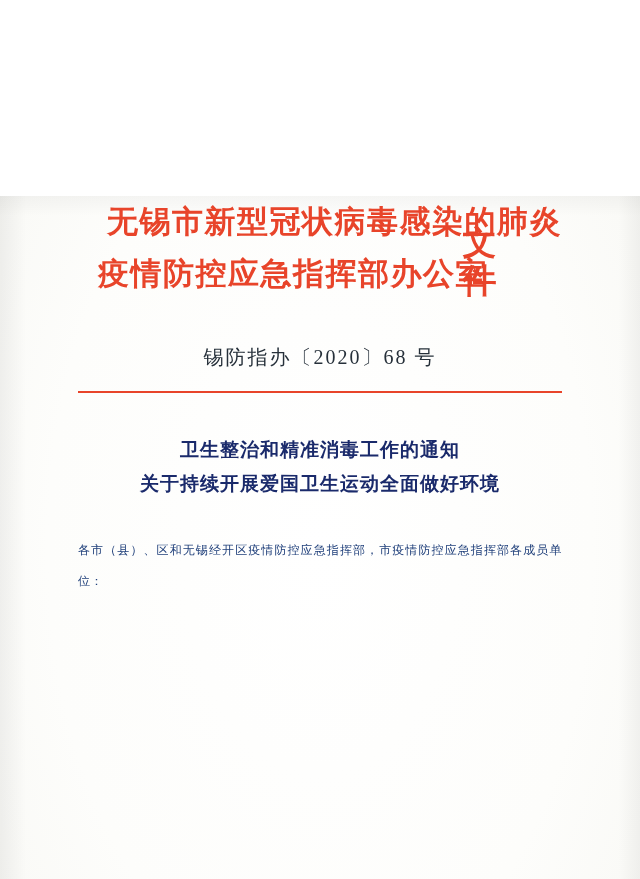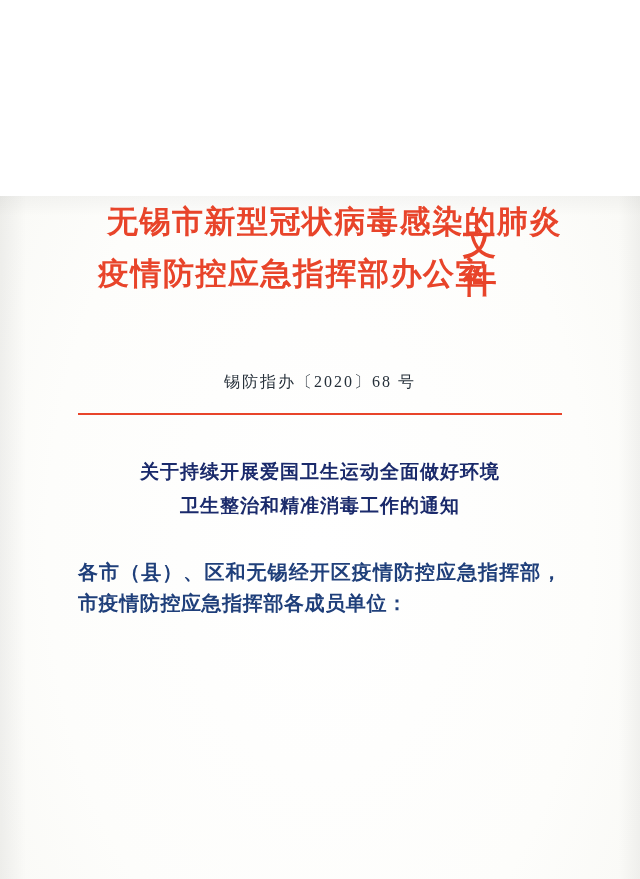--- a/index.html
+++ b/index.html
@@ -69,24 +69,24 @@
     font-weight: bold;
     font-size: 34px;
     line-height: 38px;
     letter-spacing: 1px;
     width: 40px;
     text-align: center;
   }
 
   
   .docnum {
-    margin-top: 58px;
+    margin-top: 30px;
     text-align: center;
     color: #26303a;
-    font-size: 16px;
+    font-size: 20px;
     letter-spacing: 2px;
   }
   .redline {
     margin: 20px auto 0 auto;
     width: 100%;
     height: 2px;
     background: #e8442a;
   }
 
   
@@ -97,25 +97,24 @@
     font-weight: bold;
     font-size: 19px;
     line-height: 34px;
     letter-spacing: 1px;
   }
 
   
   .body-text {
     margin-top: 34px;
     color: #1f3f7a;
-    font-size: 20px;
+    font-size: 12px;
     line-height: 31px;
     letter-spacing: 0.6px;
     text-align: justify;
-    font-weight: bold;
   }
   .body-text p {
     margin: 0;
   }
   .indent {
     text-indent: 32px;
   }
 </style>
 </head>
 <body>
@@ -129,22 +128,22 @@
         <div class="masthead-line2">疫情防控应急指挥部办公室</div>
       </div>
       <div class="masthead-wenjian">文件</div>
     </div>
 
     <div class="docnum">锡防指办〔2020〕68 号</div>
 
     <div class="redline"></div>
 
     <div class="doc-title">
+      <div>卫生整治和精准消毒工作的通知</div>
       <div>关于持续开展爱国卫生运动全面做好环境</div>
-      <div>卫生整治和精准消毒工作的通知</div>
     </div>
 
     <div class="body-text">
       <p>各市（县）、区和无锡经开区疫情防控应急指挥部，市疫情防控应急指挥部各成员单位：</p>
     </div>
 
   </div>
 
 </div>
 

